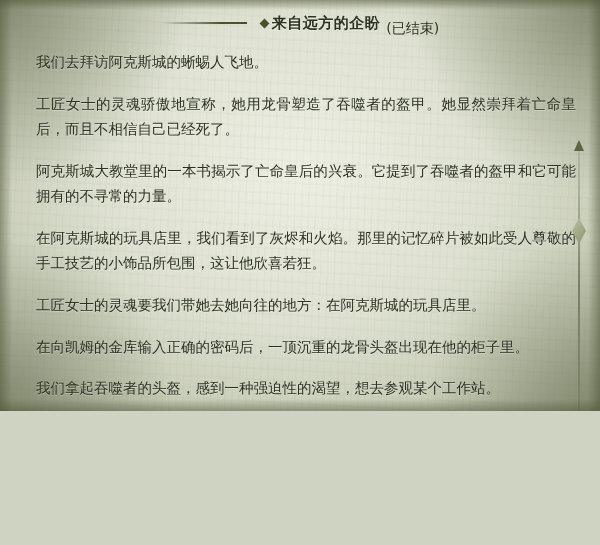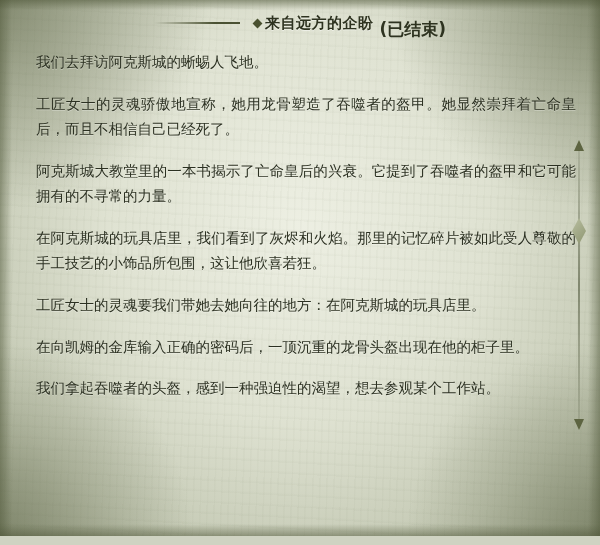--- a/index.html
+++ b/index.html
@@ -10,21 +10,21 @@
     width: 600px;
     height: 545px;
     overflow: hidden;
     font-family: "DejaVu Sans", "Liberation Sans", sans-serif;
     background: #cfd3c2;
   }
 
   .quest-window {
     position: relative;
     width: 600px;
-    height: 536px;
+    height: 411px;
     box-sizing: border-box;
     background:
       radial-gradient(ellipse at 50% 42%, rgba(238,240,228,0.96) 0%, rgba(224,227,211,0.92) 45%, rgba(196,201,180,0.9) 78%, rgba(168,174,150,0.94) 100%),
       linear-gradient(160deg, #dfe2d2 0%, #d3d7c4 40%, #c2c7b0 100%);
     overflow: hidden;
   }
 
   
   .quest-window::before {
     content: "";
@@ -98,22 +98,22 @@
   }
   .quest-title {
     font-size: 15px;
     font-weight: bold;
     color: #2e3320;
     white-space: nowrap;
     letter-spacing: 0.5px;
     text-shadow: 0 1px 0 rgba(255,255,255,0.45);
   }
   .quest-status {
-    font-size: 17px;
-    font-weight: bold;
+    font-size: 14px;
+    font-weight: normal;
     color: #2e3320;
     white-space: nowrap;
     margin-top: 12px;
   }
 
   
   .content {
     position: relative;
     z-index: 4;
     padding: 8px 24px 0 36px;

